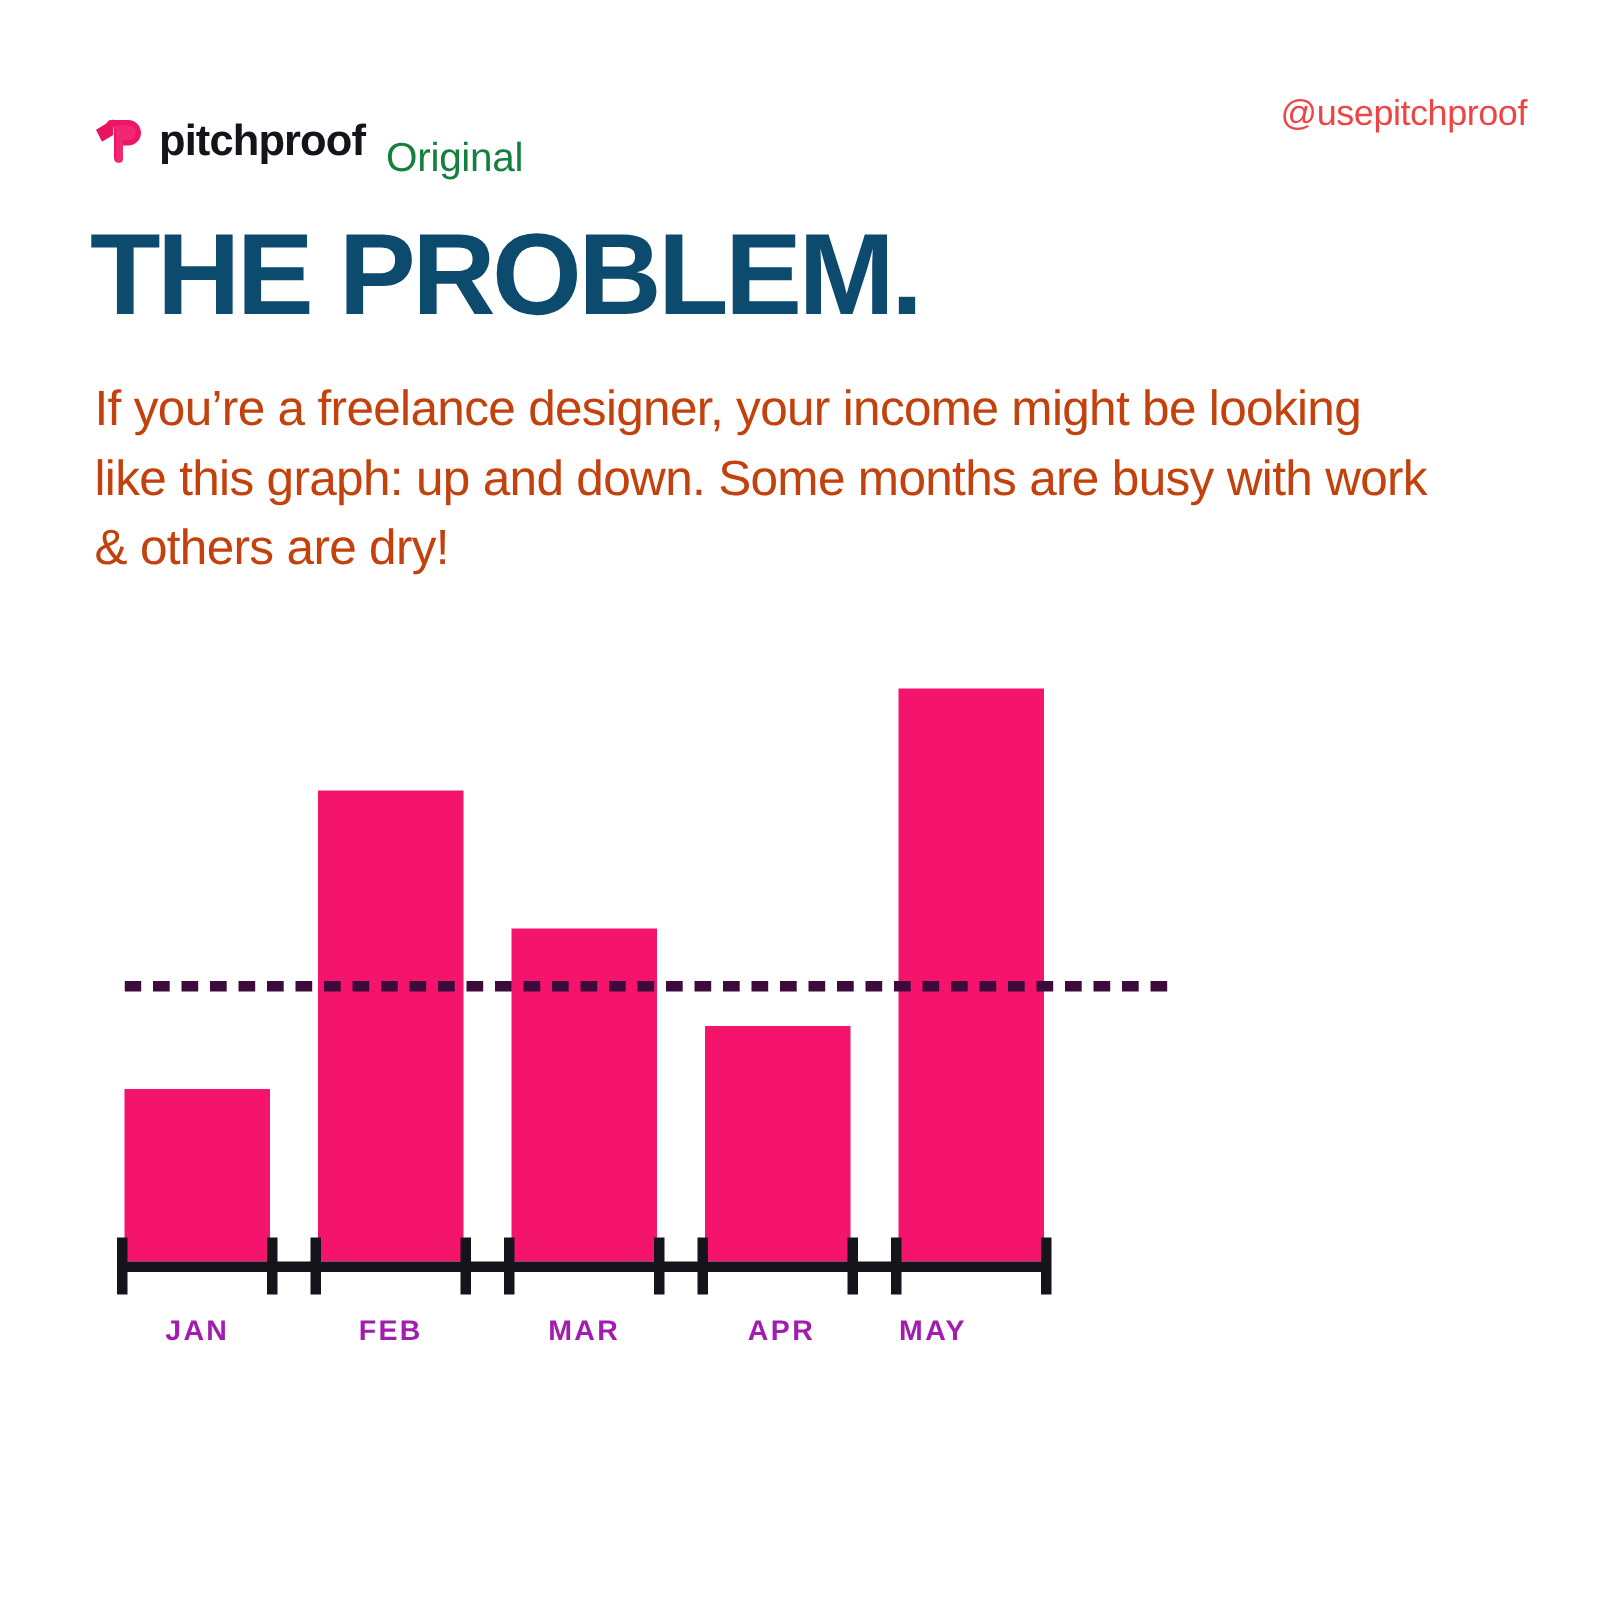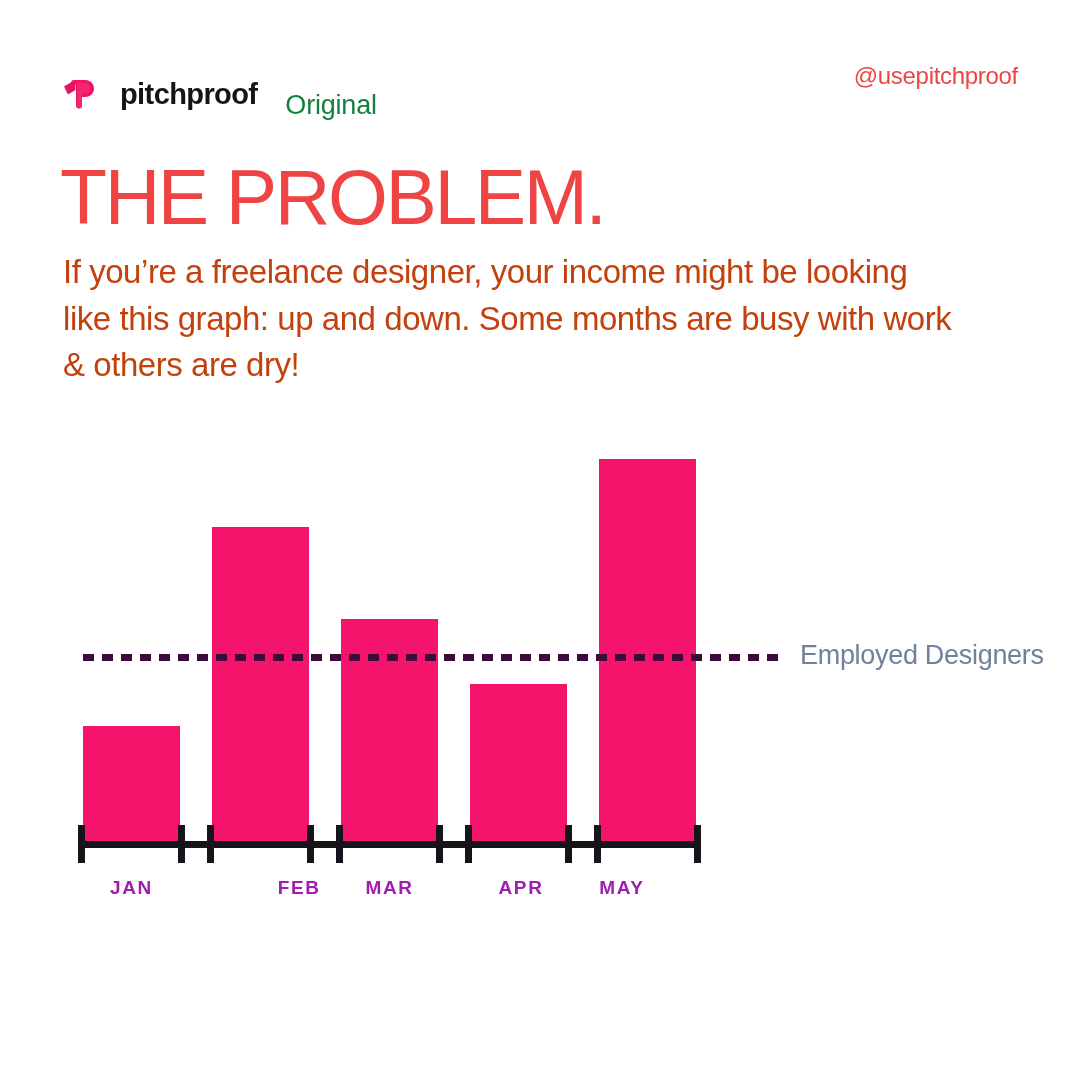--- a/index.html
+++ b/index.html
@@ -8,40 +8,40 @@
     background:#ffffff;
     font-family:"Liberation Sans", sans-serif;
     position:relative;
     overflow:hidden;
     -webkit-font-smoothing:antialiased;
   }
 
   
   #header { position:absolute; left:0; top:0; width:1080px; height:130px; }
 
-  #brand { position:absolute; left:62px; top:66px; display:flex; align-items:center; gap:24px; }
+  #brand { position:absolute; left:62px; top:66px; display:flex; align-items:center; gap:10px; }
   #logo-mark { width:34px; height:34px; display:block; flex:0 0 auto; }
   #brand-name {
     font-size:29px; font-weight:bold; color:#15141a;
     letter-spacing:-0.6px; line-height:34px;
   }
   #brand-sub {
     font-size:27px; font-weight:normal; color:#15803d;
     letter-spacing:-0.2px; line-height:34px; margin-left:4px;margin-top:22px;
   }
   #handle-top {
     position:absolute; right:62px; top:62px;
     font-size:24px; color:#ef4444; letter-spacing:-0.3px;
   }
 
   
   #headline {
     position:absolute; left:60px; top:139px;
-    font-size:77px; font-weight:normal; color:#ef4444;
-    letter-spacing:-2.4px; line-height:88px;margin-top:14px;
+    font-size:77px; font-weight:bold; color:#0c4a6e;
+    letter-spacing:-2.4px; line-height:88px;
   }
   #subhead {
     position:absolute; left:63px; top:249px; width:900px;
     font-size:33px; font-weight:normal; color:#c2410c;
     line-height:46.5px; letter-spacing:-0.45px;
   }
 
   
   #chart { position:absolute; left:0; top:400px; width:1080px; height:510px; }
   #plot { position:absolute; left:0; top:0; width:1080px; height:470px; }
@@ -108,26 +108,25 @@
 
 <div id="chart">
   <div id="plot">
 
     <div class="bar" style="left: 83px; width: 97px; height: 115px; bottom: 29px; background: rgb(245, 20, 107);"></div>
       <div class="bar" style="left: 212px; width: 97px; height: 314px; bottom: 29px; background: rgb(245, 20, 107);"></div>
       <div class="bar" style="left: 341px; width: 97px; height: 222px; bottom: 29px; background: rgb(245, 20, 107);"></div>
       <div class="bar" style="left: 470px; width: 97px; height: 157px; bottom: 29px; background: rgb(245, 20, 107);"></div>
       <div class="bar" style="left: 599px; width: 97px; height: 382px; bottom: 29px; background: rgb(245, 20, 107);"></div>
       <div id="threshold-line" style="top: 254px;"></div>
-    <div id="threshold-label" style="top: 240px;">Employed Designers</div>
 
     <div id="axis-line"></div>
 
   <div class="month-label" style="left: 71.5px;">JAN</div>
-      <div class="month-label" style="left: 200.5px; text-align: right;">FEB</div>
+      <div class="month-label" style="left: 200.5px;">FEB</div>
       <div class="month-label" style="left: 329.5px;">MAR</div>
       <div class="month-label" style="left: 461px; text-align: center;">APR</div>
       <div class="month-label" style="left: 562px;">MAY</div>
       <div class="tick" style="left: 78px; background: rgb(21, 20, 26);"></div>
       <div class="tick" style="left: 178px; background: rgb(21, 20, 26);"></div>
       <div class="tick" style="left: 207px; background: rgb(21, 20, 26);"></div>
       <div class="tick" style="left: 307px; background: rgb(21, 20, 26);"></div>
       <div class="tick" style="left: 336px; background: rgb(21, 20, 26);"></div>
       <div class="tick" style="left: 436px; background: rgb(21, 20, 26);"></div>
       <div class="tick" style="left: 465px; background: rgb(21, 20, 26);"></div>

